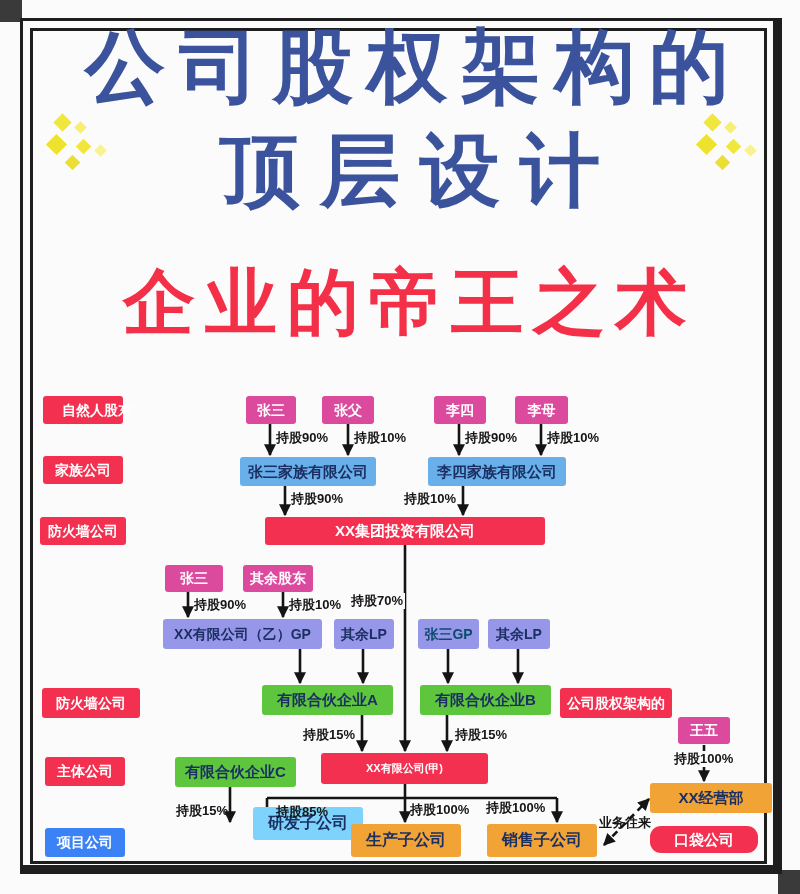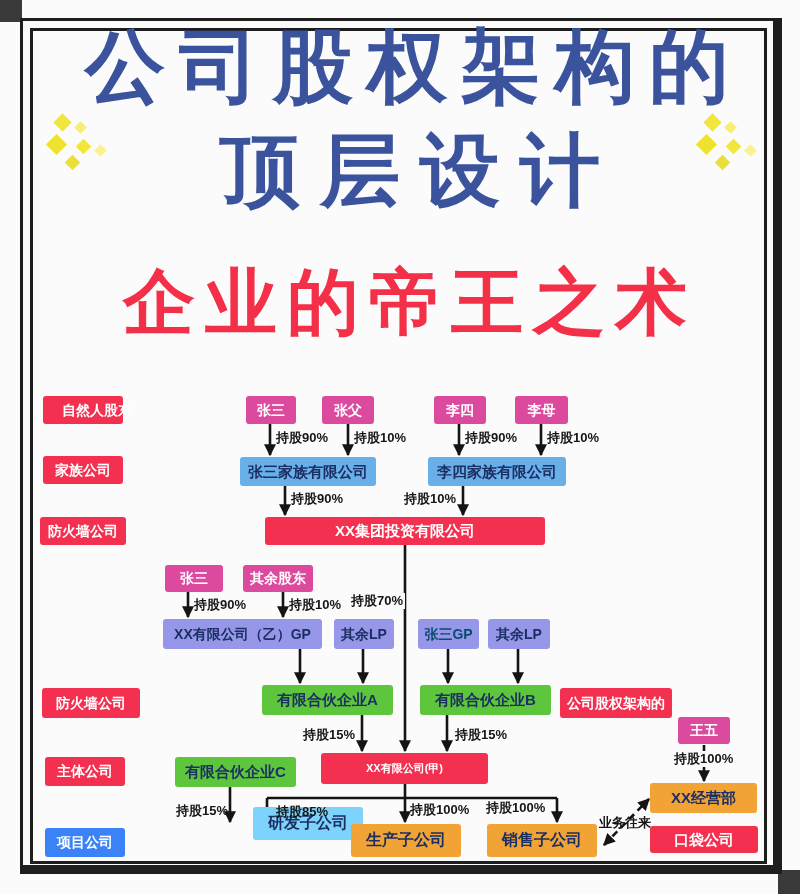--- a/index.html
+++ b/index.html
@@ -131,25 +131,25 @@
       <div class="node" style="left: 163px; top: 619px; width: 159px; height: 30px; font-size: 14px; background: rgb(150, 151, 233); color: rgb(28, 47, 99);">XX有限公司（乙）GP</div>
       <div class="node" style="left: 334px; top: 619px; width: 60px; height: 30px; font-size: 14px; background: rgb(150, 151, 233); color: rgb(28, 47, 99);">其余LP</div>
       <div class="node" style="left: 418px; top: 619px; width: 61px; height: 30px; font-size: 14px; background: rgb(150, 151, 233); color: #0c4a6e;">张三GP</div>
       <div class="node" style="left: 488px; top: 619px; width: 62px; height: 30px; font-size: 14px; background: rgb(150, 151, 233); color: rgb(28, 47, 99);">其余LP</div>
       <div class="node" style="left: 262px; top: 685px; width: 131px; height: 30px; font-size: 15px; background: rgb(94, 198, 60); color: rgb(28, 47, 99);">有限合伙企业A</div>
       <div class="node" style="left: 420px; top: 685px; width: 131px; height: 30px; font-size: 15px; background: rgb(94, 198, 60); color: rgb(28, 47, 99);">有限合伙企业B</div>
       <div class="node" style="left: 560px; top: 688px; width: 112px; height: 30px; font-size: 14px; background: rgb(244, 48, 80); color: rgb(255, 255, 255);">公司股权架构的</div>
       <div class="node" style="left: 678px; top: 717px; width: 52px; height: 27px; font-size: 14px; background: rgb(220, 74, 158); color: rgb(255, 255, 255);">王五</div>
       <div class="node" style="left: 175px; top: 757px; width: 121px; height: 30px; font-size: 15px; background: rgb(94, 198, 60); color: rgb(28, 47, 99);">有限合伙企业C</div>
       <div class="node" style="left: 321px; top: 753px; width: 167px; height: 31px; font-size: 11px; background: rgb(244, 48, 80); color: rgb(255, 255, 255);">XX有限公司(甲)</div>
-      <div class="node" style="left: 650px; top: 783px; width: 107px; height: 30px; font-size: 15px; background: rgb(241, 163, 53); color: rgb(28, 47, 99);">XX经营部</div>
+      <div class="node" style="left: 650px; top: 783px; width: 122px; height: 30px; font-size: 15px; background: rgb(241, 163, 53); color: rgb(28, 47, 99);">XX经营部</div>
       <div class="node" style="left: 213px; top: 807px; width: 110px; height: 33px; font-size: 16px; background: #7dd3fc; color: rgb(28, 47, 99); margin-left: 40px;">研发子公司</div>
       <div class="node" style="left: 351px; top: 824px; width: 110px; height: 33px; font-size: 16px; background: rgb(241, 163, 53); color: rgb(28, 47, 99);">生产子公司</div>
       <div class="node" style="left: 487px; top: 824px; width: 110px; height: 33px; font-size: 16px; background: rgb(241, 163, 53); color: rgb(28, 47, 99);">销售子公司</div>
-      <div class="node" style="left: 650px; top: 826px; width: 108px; height: 27px; font-size: 15px; background: rgb(244, 48, 80); color: rgb(255, 255, 255);">口袋公司</div>
+      <div class="node" style="left: 650px; top: 826px; width: 108px; height: 27px; font-size: 15px; background: rgb(244, 48, 80); color: rgb(255, 255, 255); border-radius: 11px;">口袋公司</div>
       <div class="edge-label" style="left: 276px; top: 430px;">持股90%</div>
       <div class="edge-label" style="left: 354px; top: 430px;">持股10%</div>
       <div class="edge-label" style="left: 465px; top: 430px;">持股90%</div>
       <div class="edge-label" style="left: 547px; top: 430px;">持股10%</div>
       <div class="edge-label" style="left: 291px; top: 491px;">持股90%</div>
       <div class="edge-label" style="left: 404px; top: 491px;">持股10%</div>
       <div class="edge-label bg" style="left: 349px; top: 593px;">持股70%</div>
       <div class="edge-label" style="left: 194px; top: 597px;">持股90%</div>
       <div class="edge-label" style="left: 289px; top: 597px;">持股10%</div>
       <div class="edge-label" style="left: 303px; top: 727px;">持股15%</div>

